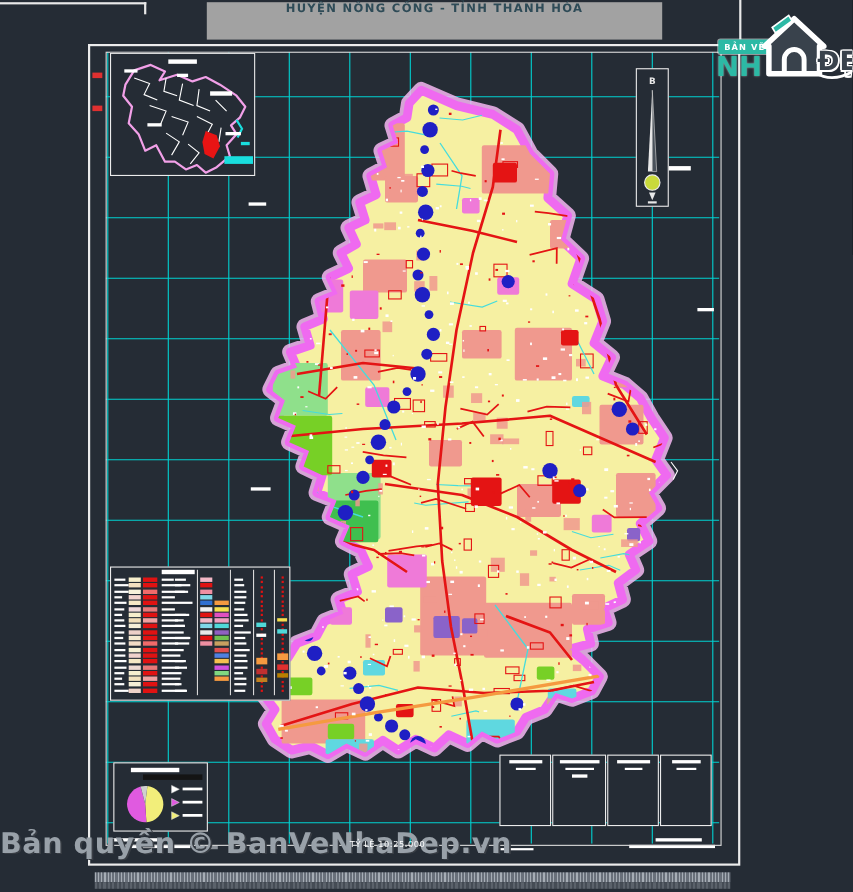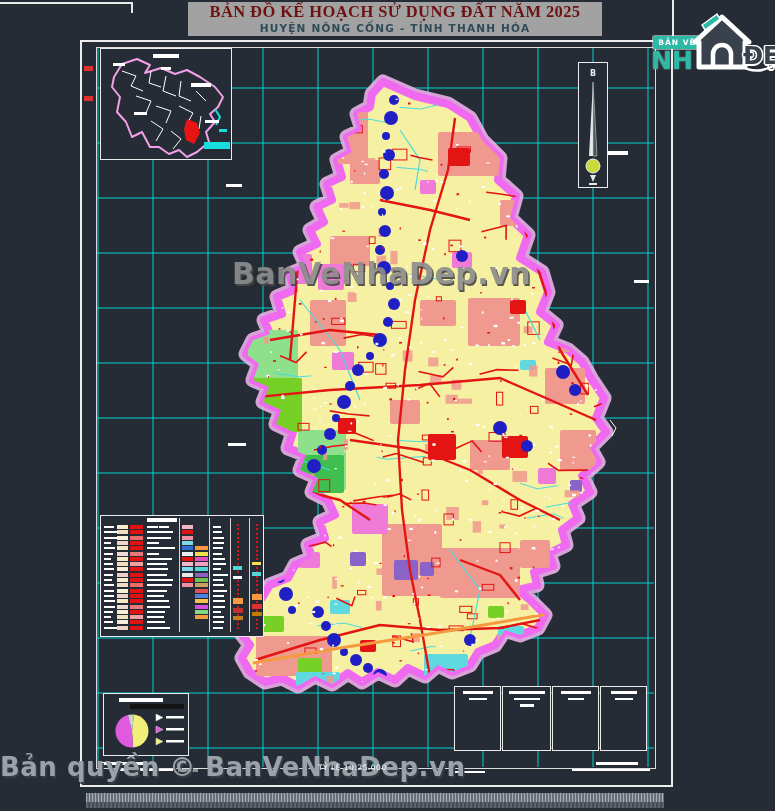--- a/index.html
+++ b/index.html
@@ -41,21 +41,20 @@
 </head>
 <body>
 
 <div id="stage">
 
   <div class="abs wline" style="left:0;top:2px;width:133px;height:2px;"></div>
   <div class="abs wline" style="left:131px;top:2px;width:2px;height:11px;"></div>
   <div class="abs wline" style="left:672px;top:0;width:2px;height:36px;"></div>
 
   <div class="abs" id="title-band">
-    <div id="map-title">BẢN ĐỒ KẾ HOẠCH SỬ DỤNG ĐẤT NĂM 2025</div>
     <div id="map-subtitle">HUYỆN NÔNG CỐNG -  TỈNH THANH HÓA</div>
   </div>
 
   <div class="abs" id="logo">
     <div id="logo-tag">BẢN VẼ</div>
     <div id="logo-word1">NH</div>
     <svg style="position:absolute;left:46px;top:6px;" width="66" height="66" viewBox="0 0 66 66">
       <polygon points="33,7 6,32 10,32 10,57 56,57 56,32 60,32" fill="#39424c" stroke="#ffffff" stroke-width="5" stroke-linejoin="round"></polygon>
       <polygon points="13,15 28,4 31,9 16,20" fill="#2cb9a5" stroke="#ffffff" stroke-width="1.5"></polygon>
       <path d="M24,55 v-11 a9,9 0 0 1 18,0 v11" fill="none" stroke="#ffffff" stroke-width="4.5"></path>
@@ -1150,19 +1149,18 @@
       <div class="abs sig-box" style="left: 552px; top: 686px; width: 45px; height: 63px;">
         <div class="bar" style="left: 7.5px; top: 4px; width: 30px; height: 3px;"></div>
         <div class="bar" style="left: 14.5px; top: 10.5px; width: 16px; height: 2.5px;"></div>
       </div>
       <div class="abs sig-box" style="left: 600px; top: 686px; width: 45px; height: 63px;">
         <div class="bar" style="left: 9.5px; top: 4px; width: 26px; height: 3px;"></div>
         <div class="bar" style="left: 13.5px; top: 10.5px; width: 18px; height: 2.5px;"></div>
       </div>
     </div>
 
-  <div class="abs" id="wm-center">BanVeNhaDep.vn</div>
   <div class="abs" id="wm-footer">Bản quyền © BanVeNhaDep.vn</div>
   <div class="abs" id="scale-text">TỶ LỆ 10:25.000</div>
 
   <div class="abs" id="strip1"></div>
   <div class="abs" id="strip2"></div>
 </div>
 
 </body></html>

